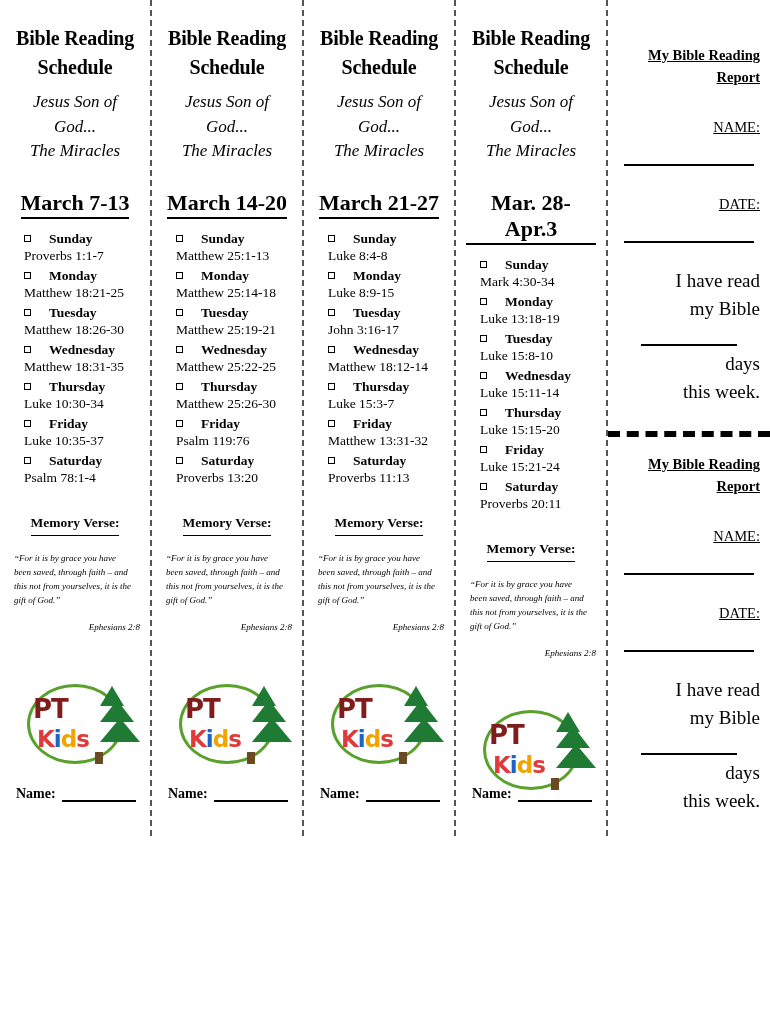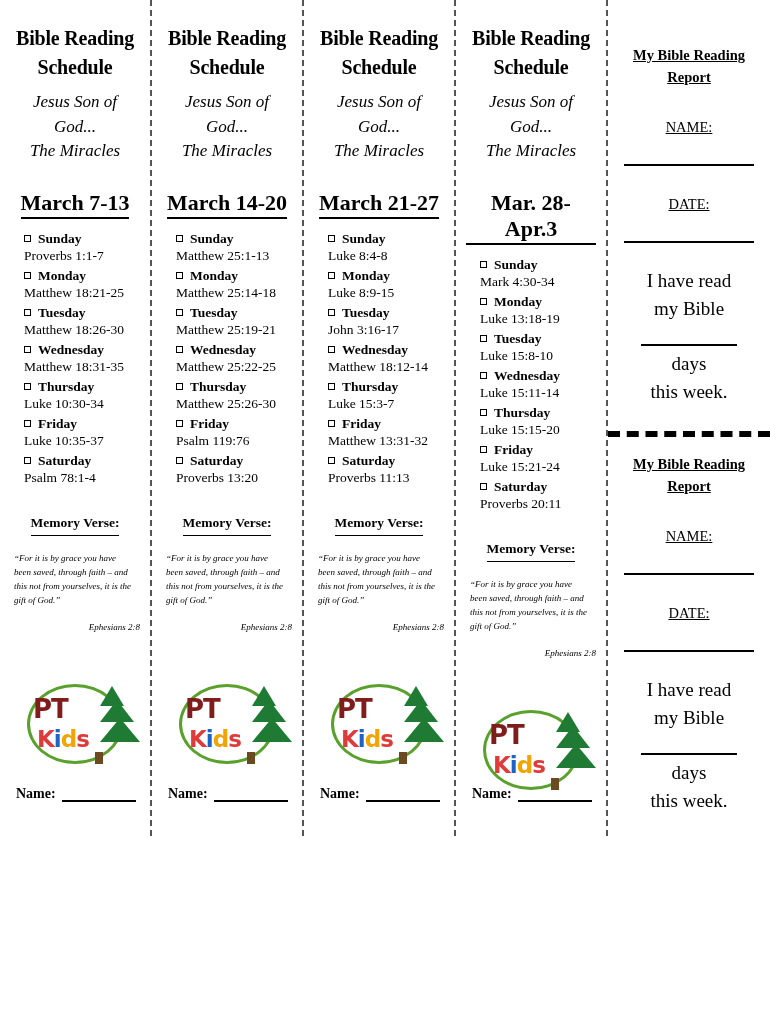--- a/index.html
+++ b/index.html
@@ -44,21 +44,21 @@
     font-size: 22px;
     margin: 26px 0 8px 0;
     display: inline-block;
     border-bottom: 2px solid #000;
     padding-bottom: 1px;
   }
   .dayrow {
     display: flex;
     align-items: baseline;
     justify-content: flex-start;
-    gap: 7px;
+    gap: 18px;
     margin-left: 14px;
     margin-top: 4px;
   }
   .chk {
     display: inline-block;
     width: 7px; height: 7px;
     border: 1px solid #000;
     flex: 0 0 auto;
     position: relative;
     top: -1px;
@@ -171,21 +171,21 @@
     gap: 6px;
   }
   .namefoot .blank {
     display: inline-block;
     width: 74px;
     border-bottom: 2px solid #000;
     height: 13px;
   }
 
   
-  .rep-half { position: relative; }
+  .rep-half { position: relative; text-align: right; }
   .rep-title {
     font-weight: bold;
     font-size: 14.5px;
     line-height: 1.55;
   }
   .rep-title u { text-decoration: underline; }
   .rep-label {
     font-size: 14.5px;
     text-decoration: underline;
     margin-top: 30px;

